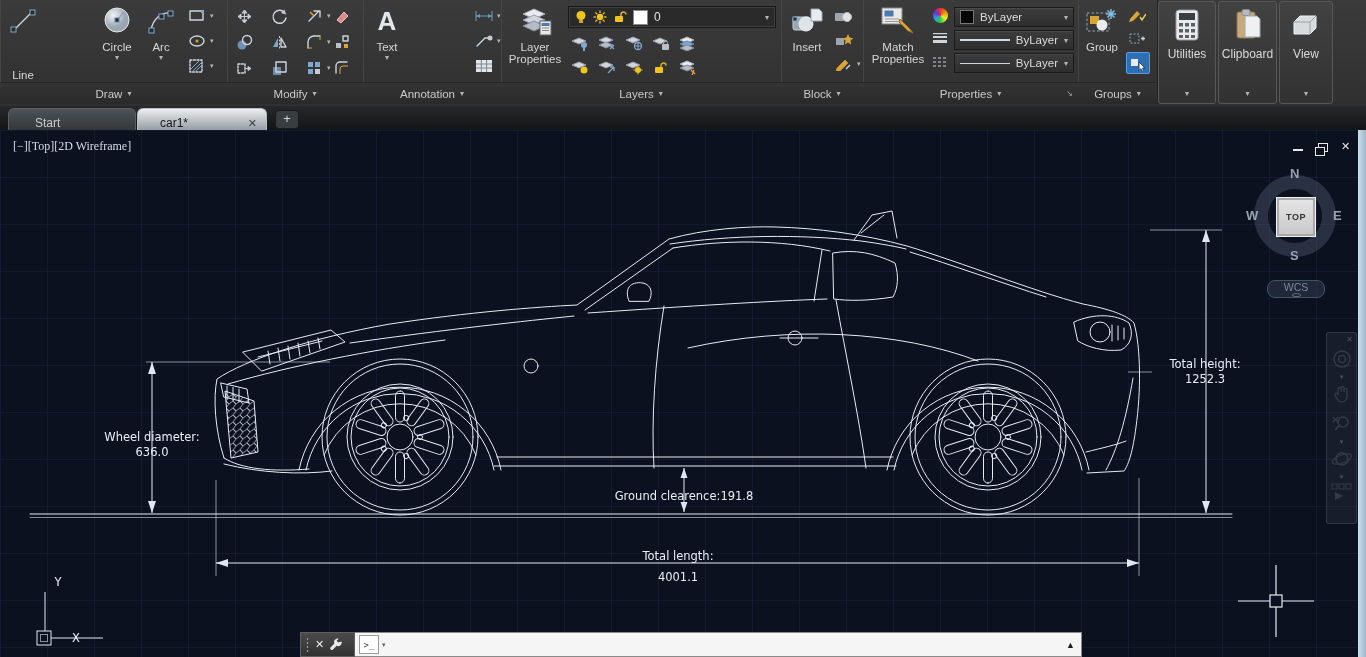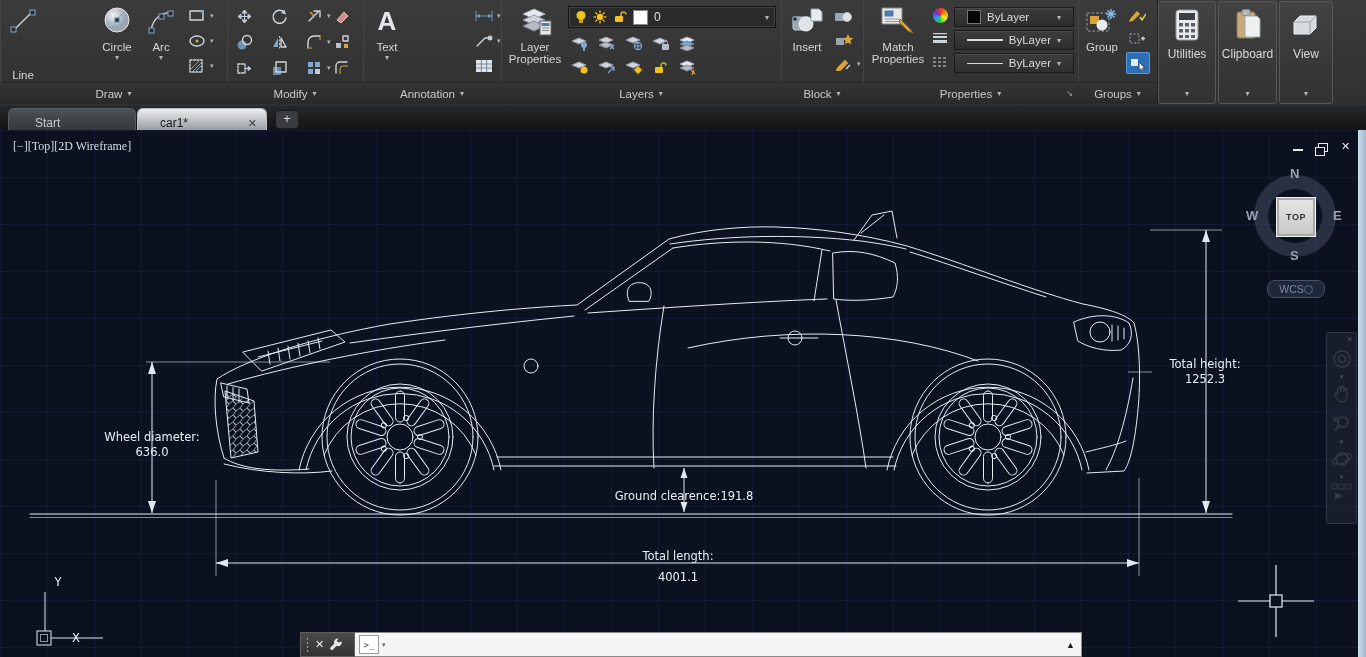--- a/index.html
+++ b/index.html
@@ -23,21 +23,21 @@
   svg.ic{display:block;}
   .stroke{stroke:#cfd6dd;fill:none;stroke-width:1.4;stroke-linecap:round;stroke-linejoin:round;}
   
   #layerdrop{position:absolute;left:67px;top:6px;width:208px;height:22px;background:#2a2a2a;
              border:1px solid #171717;box-shadow:inset 0 0 0 1px #3f3f3f;display:flex;align-items:center;gap:6px;padding:0 6px;box-sizing:border-box;}
   #layerdrop .zero{color:#e0e0e0;font-size:12px;flex:1;}
   .swatch-white{width:13px;height:13px;background:#fff;border:1px solid #888;}
   
   .pdrop{position:absolute;left:91px;width:120px;height:20px;background:linear-gradient(#3c3c3c,#2e2e2e);
          border:1px solid #1b1b1b;box-shadow:inset 0 1px 0 #4a4a4a;display:flex;align-items:center;
-         gap:6px;padding:0 12px;box-sizing:border-box;color:#dcdcdc;font-size:11.5px;}
+         gap:6px;padding:0 5px;box-sizing:border-box;color:#dcdcdc;font-size:11.5px;}
   .pdrop .grow{flex:1;}
   .lnsample{height:2px;background:#d5dade;flex:1;}
   .swatch-black{width:12px;height:12px;background:#060606;border:1px solid #777;}
   
   .cpanel{position:absolute;top:1px;height:101px;border:1px solid #585858;border-radius:3px;
           background:linear-gradient(#424242,#323232);display:flex;flex-direction:column;align-items:center;
           color:#d9d9d9;font-size:12px;}
   .cpanel .lbl{margin-top:4px;}
   .cpanel .parrow{margin-top:auto;margin-bottom:5px;}
   .selhl{background:#2d6fb4;border:1px solid #5a9ae0;border-radius:2px;}
@@ -61,21 +61,21 @@
   .restsq{width:8px;height:7px;border:1.5px solid #e9e9e9;position:relative;margin-top:2px;margin-left:2px;}
   .restsq:before{content:"";position:absolute;left:-4px;top:3px;width:8px;height:7px;border:1.5px solid #e9e9e9;background:#0c1120;}
   
   #viewcube{position:absolute;left:1249px;top:40px;width:92px;height:92px;}
   #vcring{position:absolute;left:5px;top:5px;width:54px;height:54px;border:14px solid rgba(100,112,134,.33);border-radius:50%;}
   .vcl{position:absolute;color:#97a1b4;font-size:13px;font-weight:bold;}
   #vctop{position:absolute;left:27px;top:27px;width:38px;height:38px;background:linear-gradient(#e6e6e6,#c7c7c7);
          border:1px solid #f2f2f2;box-shadow:inset 0 0 0 2px #a9a9a9;color:#333;font-size:9px;font-weight:bold;
          display:flex;align-items:center;justify-content:center;letter-spacing:.5px;}
   #wcsbtn{position:absolute;left:1267px;top:150px;width:56px;height:16px;border-radius:8px;background:rgba(48,58,76,.55);
-          border:1px solid #45536a;color:#7c8aa0;font-size:10.5px;display:flex;align-items:center;justify-content:center;}
+          border:1px solid #45536a;color:#7c8aa0;font-size:10.5px;display:flex;align-items:center;justify-content:center;flex-direction:column;}
   #wcsbtn .dot{width:7px;height:7px;border:1px solid #5a6880;border-radius:50%;}
   
   #navbar{position:absolute;left:1326px;top:202px;width:31px;height:192px;background:rgba(84,92,106,.16);
           border:1px solid rgba(130,140,160,.22);border-radius:3px;display:flex;flex-direction:column;align-items:center;padding-top:2px;box-sizing:border-box;}
   #navbar svg{opacity:.55;margin:4px 0;}
   #navbar .nx{color:#4a5260;font-size:8px;align-self:flex-end;margin-right:3px;}
   #navbar .chev{color:#4a5260;font-size:7px;line-height:5px;}
   
   #vscroll{position:absolute;right:0;top:0;width:8px;height:527px;background:linear-gradient(90deg,#cfdeed,#9fb6c9);}
   

